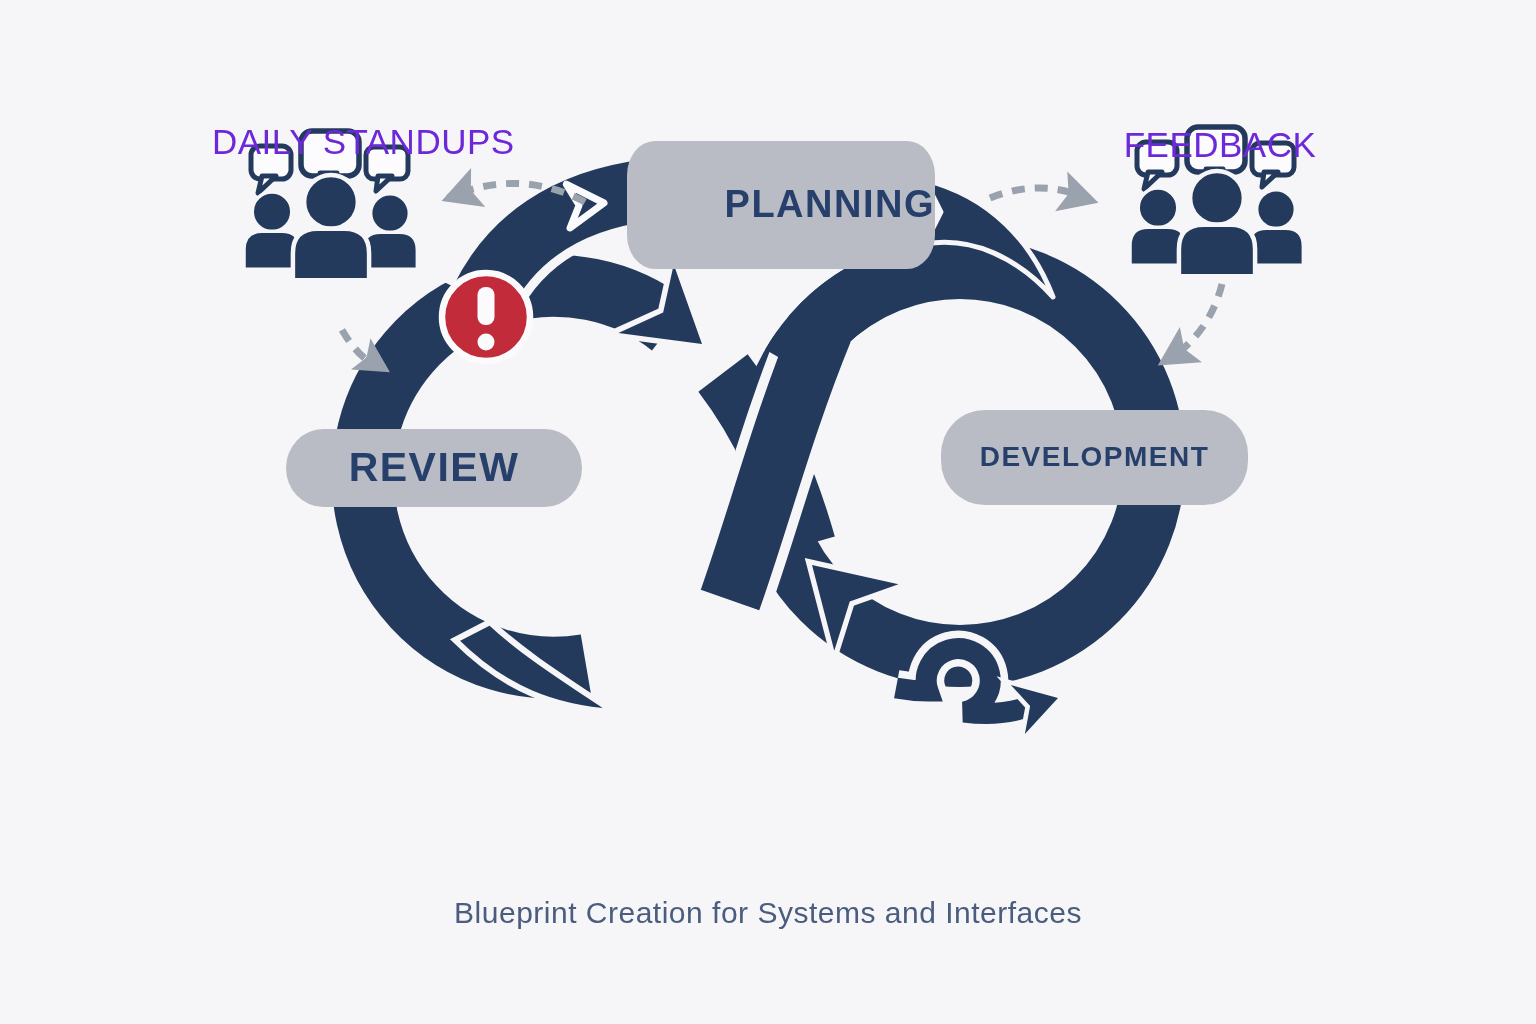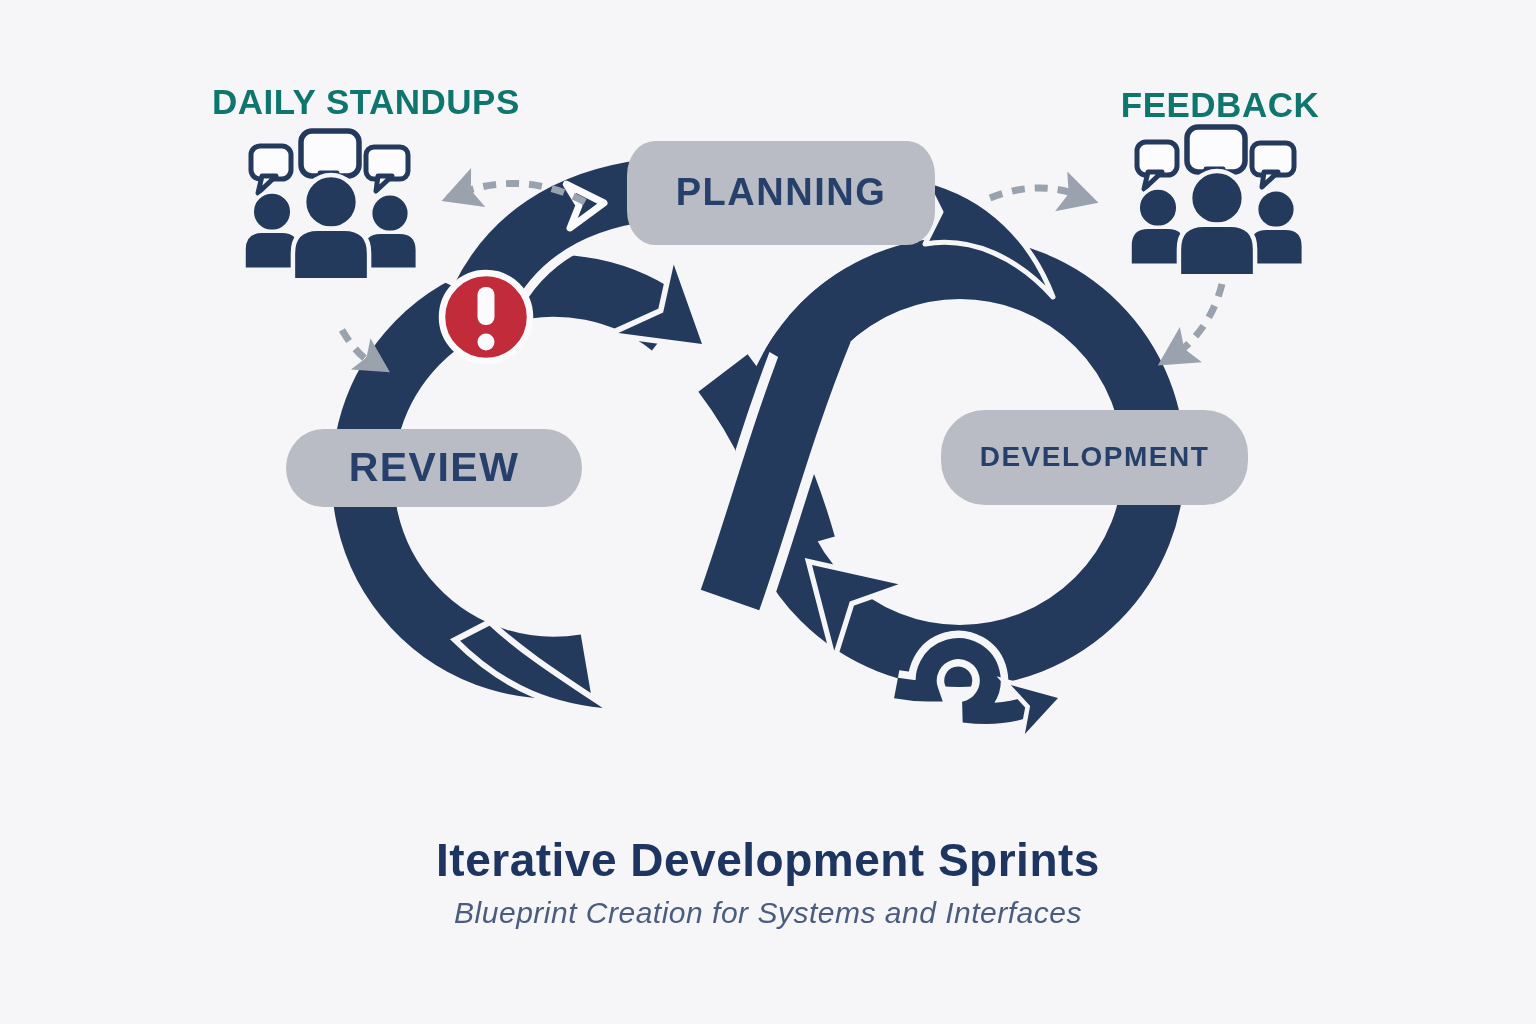--- a/index.html
+++ b/index.html
@@ -7,41 +7,41 @@
     position:relative;width:1536px;height:1024px;overflow:hidden;
     background:#f6f6f8;font-family:"Liberation Sans",sans-serif;
   }
   #loop-svg{position:absolute;left:0;top:0;z-index:1;}
   .stage{
     position:absolute;z-index:2;background:#b9bcc4;
     display:flex;align-items:center;justify-content:center;
     color:#26406b;font-weight:bold;letter-spacing:1.5px;
   }
   .stage span{transform:translateY(-1px);}
-  #stage-planning{left:627px;top:141px;width:308px;height:104px;border-radius:28px/34px;font-size:38px;}
+  #stage-planning{left:627px;top:141px;width:308px;height:128px;border-radius:28px/34px;font-size:38px;justify-content:flex-end;}
   #stage-review{left:286px;top:429px;width:296px;height:78px;border-radius:42px/44px;font-size:41px;}
   #stage-development{left:941px;top:410px;width:307px;height:95px;border-radius:44px/44px;font-size:28px;}
   #stage-testing{
     left:613px;top:661px;width:292px;height:87px;font-size:37px;
     clip-path:polygon(0% 52%,8% 6%,46% 0%,95% 4%,100% 20%,100% 80%,95% 96%,46% 100%,8% 94%);
   }
   .annotation{
-    position:absolute;z-index:2;color:#0f766e;font-weight:bold;
-    font-size:35px;letter-spacing:0.5px;white-space:nowrap;
+    position:absolute;z-index:2;color:#6d28d9;font-weight:normal;
+    font-size:35px;letter-spacing:0.5px;white-space:nowrap;margin-top:40px;
   }
   #label-daily-standups{left:212px;top:82px;}
   #label-feedback{left:1080px;top:85px;width:280px;text-align:center;}
   #label-blockers{left:268px;top:296px;font-size:34px;}
   #diagram-title{
     position:absolute;z-index:2;left:0;width:1536px;top:833px;text-align:center;
     color:#1d3560;font-size:46px;font-weight:bold;letter-spacing:0.5px;
   }
   #diagram-subtitle{
     position:absolute;z-index:2;left:0;width:1536px;top:896px;text-align:center;
-    color:#4b5d7e;font-size:30px;font-weight:normal;letter-spacing:0.5px;font-style:italic;
+    color:#4b5d7e;font-size:30px;font-weight:normal;letter-spacing:0.5px;
   }
 </style>
 </head>
 <body>
 
 <div id="canvas">
 
   <svg id="loop-svg" width="1536" height="1024" viewBox="0 0 1536 1024">
     <defs>
       <path id="ah" d="M 0 0 L -72 -44 L -50 0 L -72 44 Z"></path>
@@ -131,16 +131,15 @@
   <div class="stage" id="stage-review">
     <span>REVIEW</span>
   </div>
   <div class="stage" id="stage-development">
     <span>DEVELOPMENT</span>
   </div>
 
   <div class="annotation" id="label-daily-standups">DAILY STANDUPS</div>
   <div class="annotation" id="label-feedback">FEEDBACK</div>
 
-  <div id="diagram-title">Iterative Development Sprints</div>
   <div id="diagram-subtitle">Blueprint Creation for Systems and Interfaces</div>
 
 </div>
 
 </body></html>

